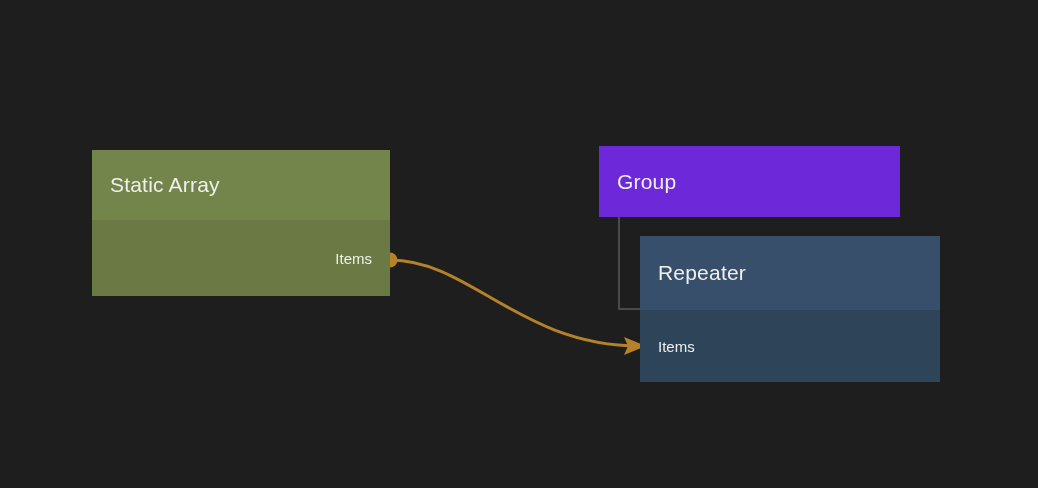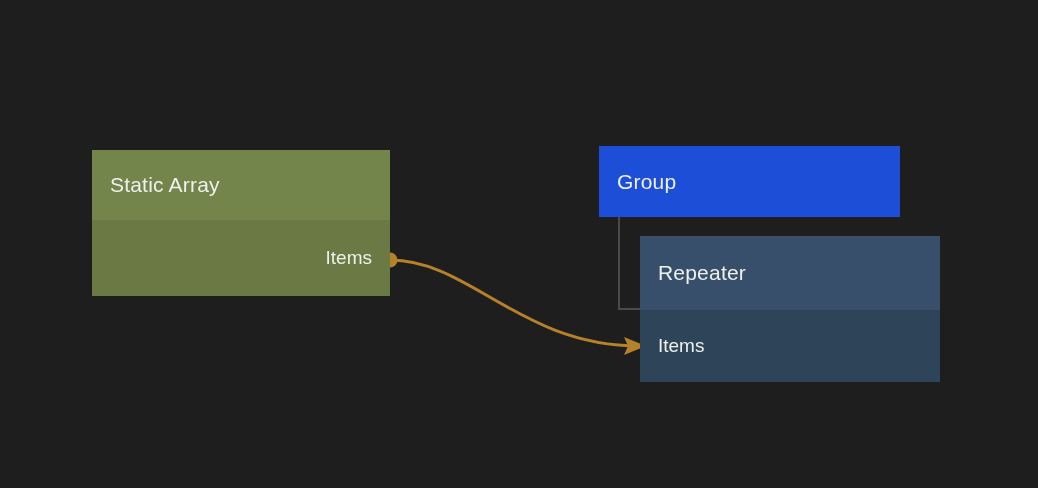--- a/index.html
+++ b/index.html
@@ -32,21 +32,21 @@
     color: #eef0ec;
     font-size: 21px;
     letter-spacing: 0.2px;
     padding: 0 18px;
   }
   .node-row {
     box-sizing: border-box;
     display: flex;
     align-items: center;
     color: #eef0ec;
-    font-size: 19px;
+    font-size: 15px;
     padding: 0 18px;
   }
 
   
   #node-static-array {
     left: 92px;
     top: 150px;
     width: 298px;
     height: 146px;
   }
@@ -62,21 +62,21 @@
 
   
   #node-group {
     left: 599px;
     top: 146px;
     width: 301px;
     height: 71px;
   }
   #node-group .node-header {
     height: 71px;
-    background: #1d4ed8;
+    background: #6d28d9;
   }
 
   
   #node-repeater {
     left: 640px;
     top: 236px;
     width: 300px;
     height: 146px;
     text-align: right;
   }

